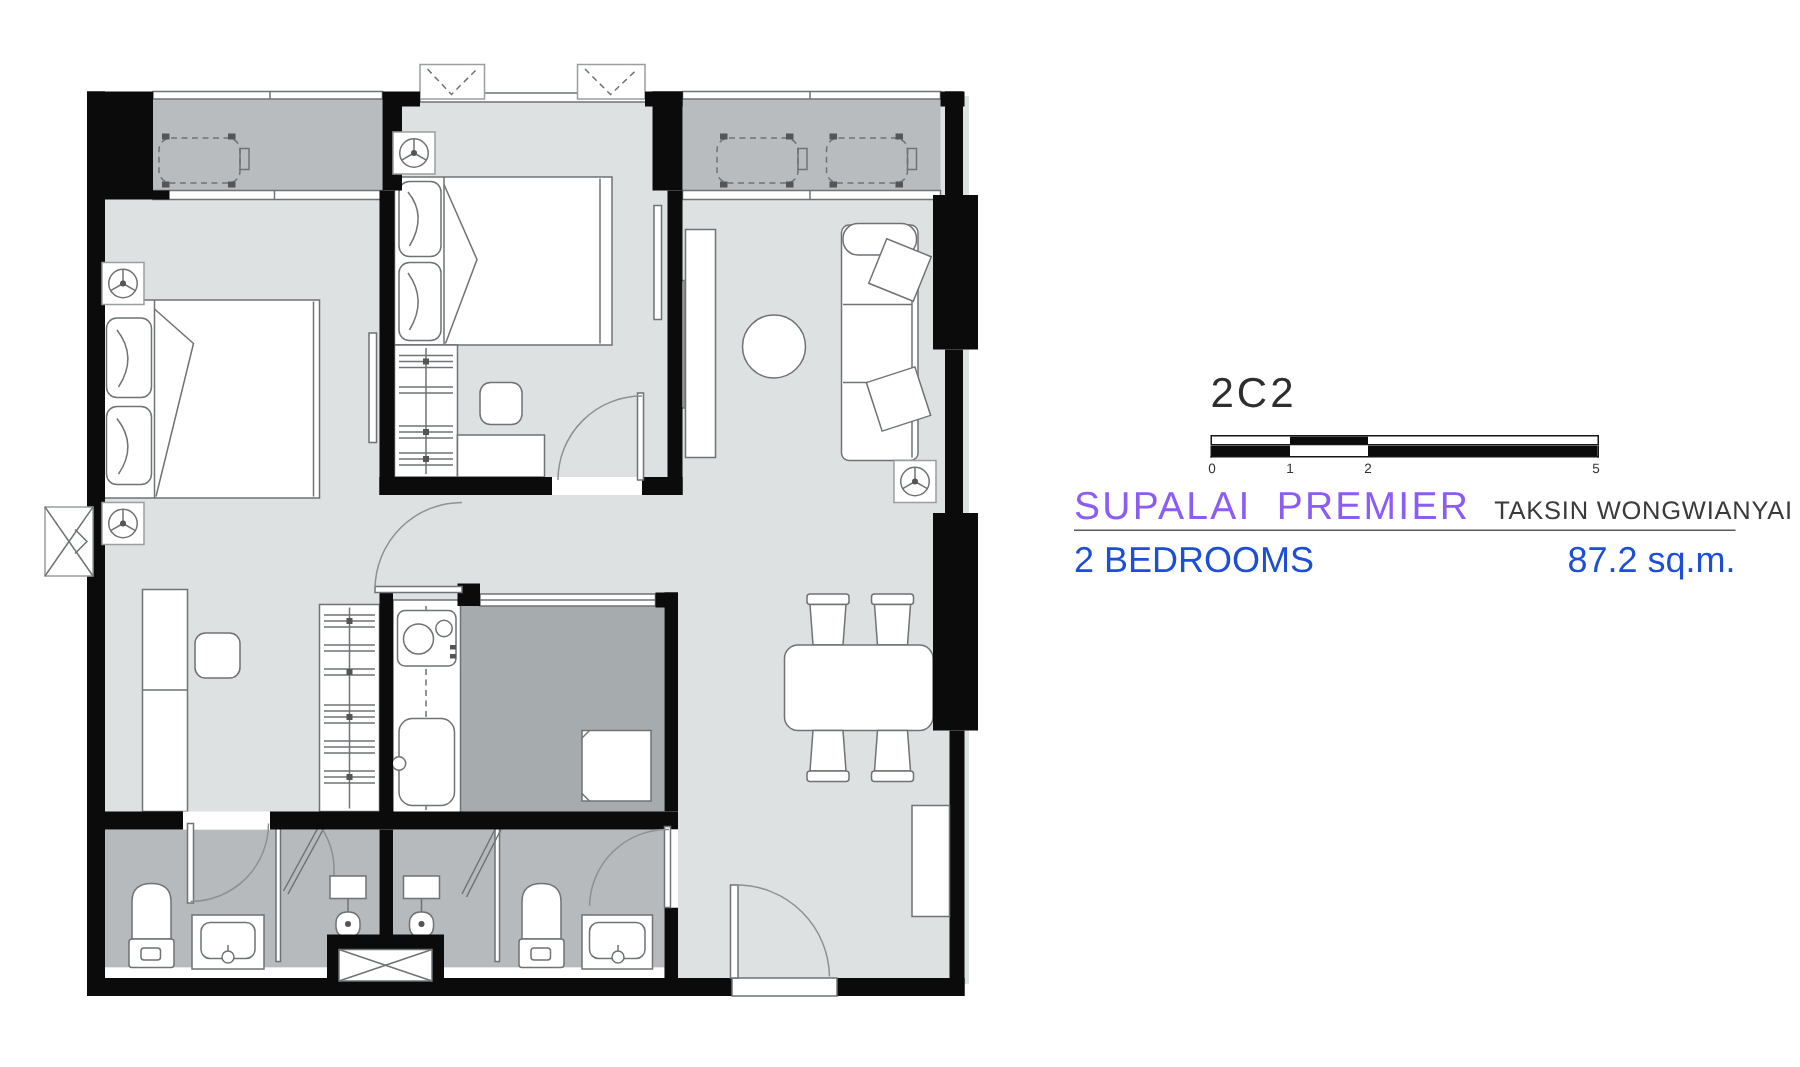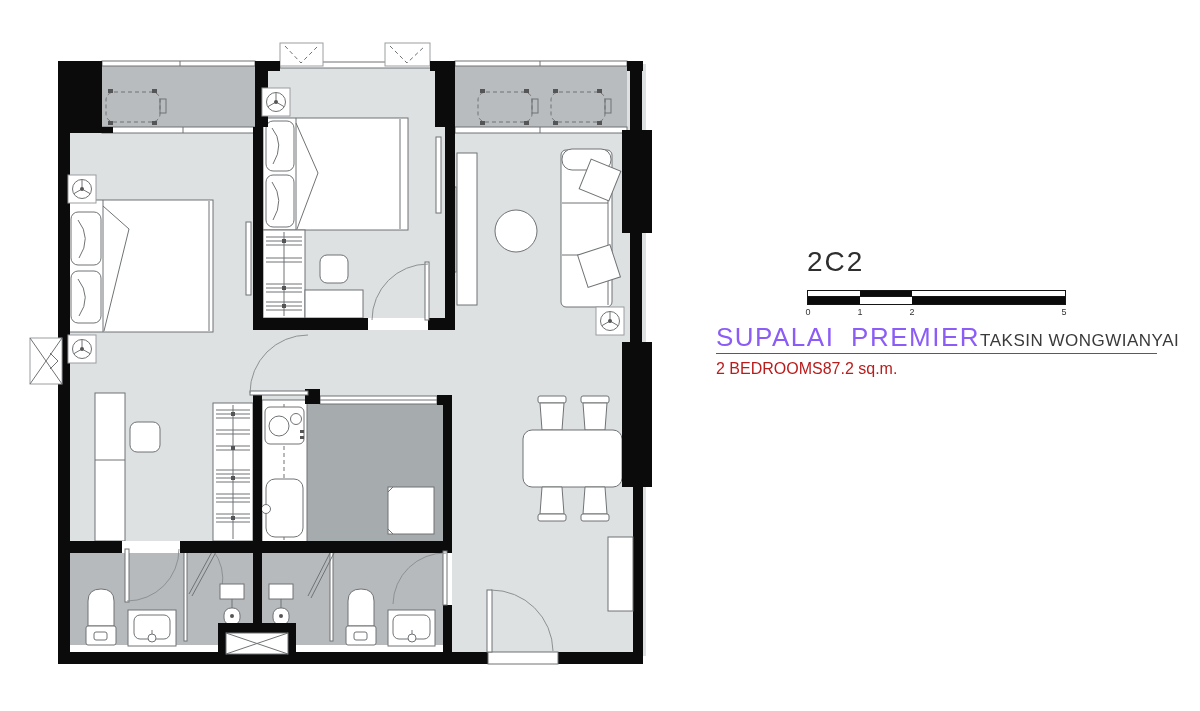--- a/index.html
+++ b/index.html
@@ -27,24 +27,24 @@
   .bar-top .seg{position:absolute;left:52px;top:0;width:52px;height:5px;background:#0b0b0b;}
   .bar-bottom{position:relative;height:7px;border:1px solid #151515;border-top:none;background:#fff;}
   .bar-bottom .seg1{position:absolute;left:0;top:0;width:52px;height:7px;background:#0b0b0b;}
   .bar-bottom .seg2{position:absolute;left:104px;top:0;width:153px;height:7px;background:#0b0b0b;}
   .ticks{position:relative;height:12px;font-size:9px;color:#333;}
   .ticks span{position:absolute;transform:translateX(-50%);top:2px;}
   .t0{left:1px;} .t1{left:53px;} .t2{left:105px;} .t5{left:257px;}
   .project-line{position:absolute;left:0;top:76px;width:441px;display:flex;
                 align-items:baseline;white-space:nowrap;}
   .project-name{font-size:26px;letter-spacing:1.5px;word-spacing:8px;color:#8b5cf6;}
-  .project-location{font-size:17px;letter-spacing:0.5px;color:#3a3a3a;}
+  .project-location{font-size:17px;letter-spacing:0.5px;margin-left:16px;color:#3a3a3a;}
   .rule{position:absolute;left:0;top:107px;width:441px;height:1px;background:#5a5a5a;}
   .spec-line{position:absolute;left:0;top:114px;width:441px;display:flex;
-             justify-content:flex-start;font-size:16px;color:#b91c1c;}
+             justify-content:space-between;font-size:24px;color:#1d4ed8;}
 </style>
 </head>
 <body>
 
 <div class="stage">
 
   <svg class="plan" width="700" height="711" viewBox="0 0 700 711">
 
     <g>
       <rect class="floor" x="64" y="64" width="582" height="592"></rect>

